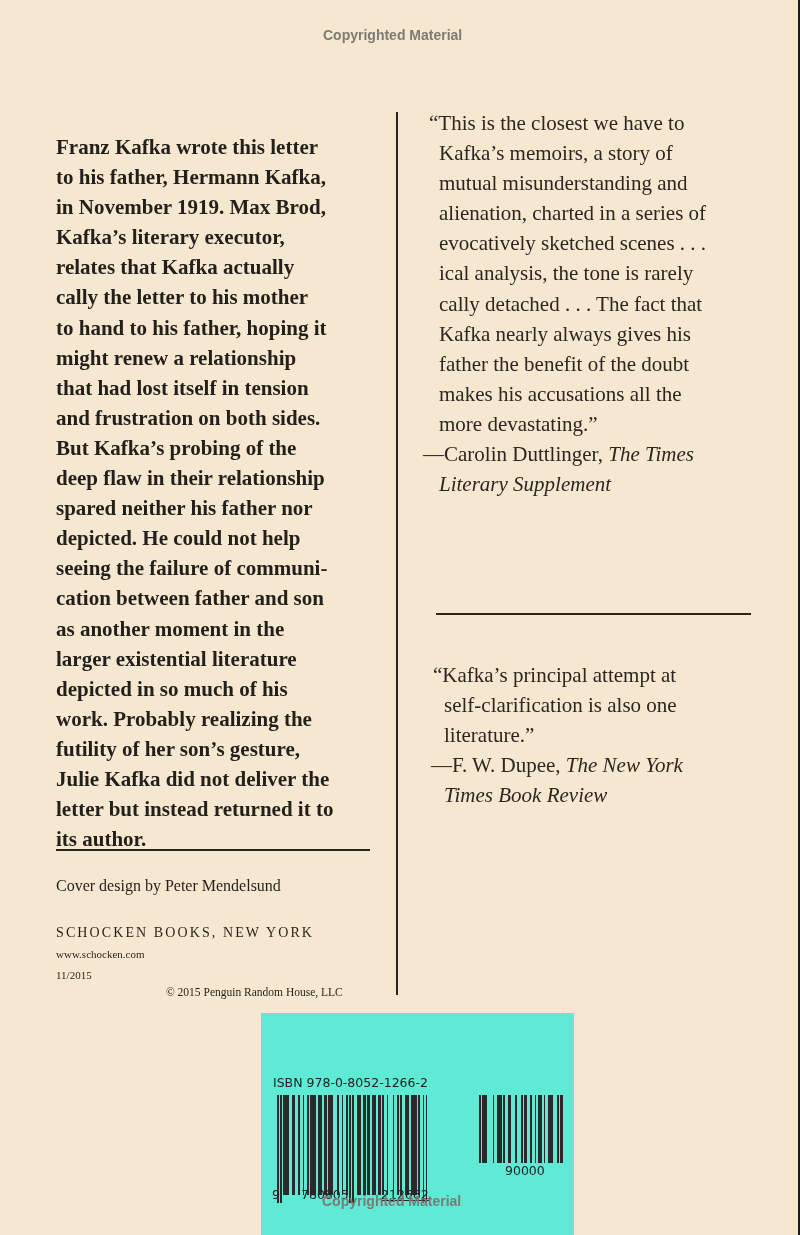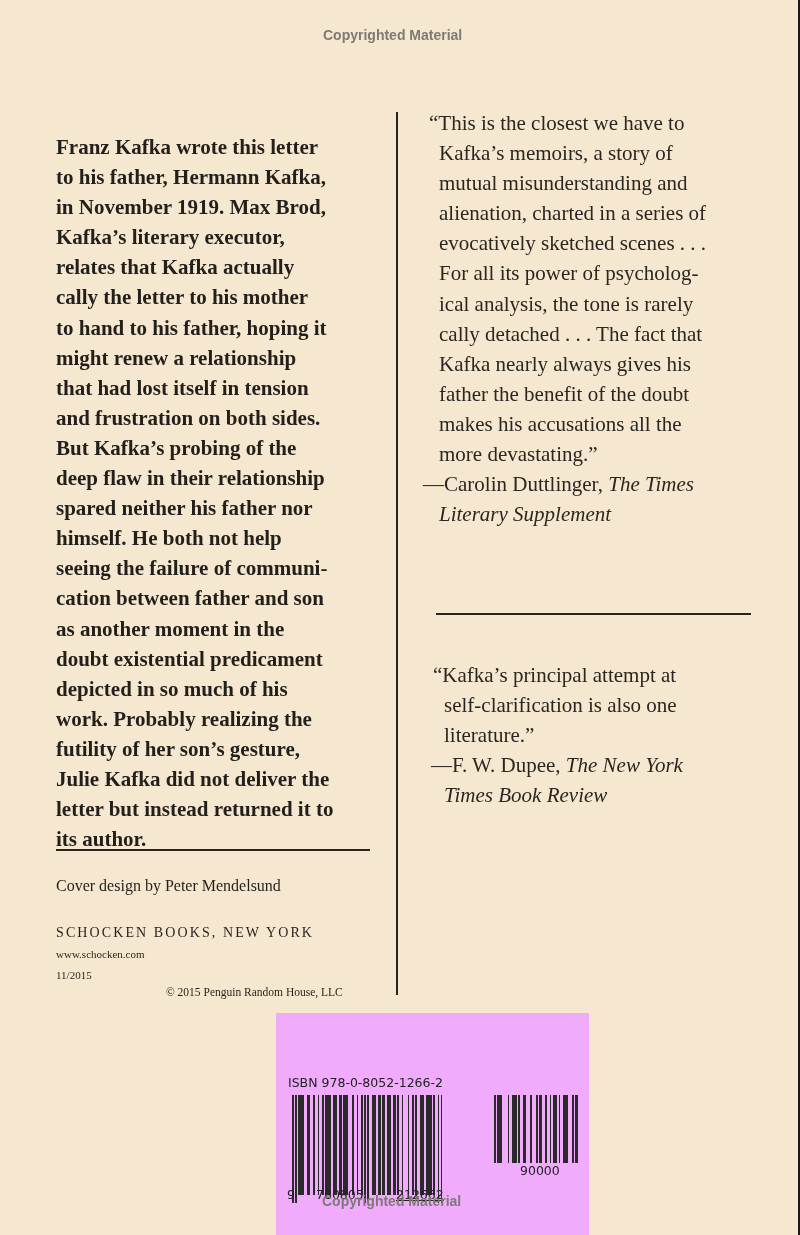--- a/index.html
+++ b/index.html
@@ -75,22 +75,22 @@
       color: #2b2620;
     }
     .quote span { display: block; white-space: nowrap; }
     .quote .indent { padding-left: 10px; }
     .quote em { font-style: italic; }
     .quote1 { left: 429px; top: 108px; }
     .quote2 { left: 433px; top: 660px; }
     .quote2 .indent { padding-left: 11px; }
 
     .barcode-box {
-      position: absolute; left: 276px; top: 1013px; width: 313px; height: 222px;
-      background: #f0abfc;
+      position: absolute; left: 261px; top: 1013px; width: 313px; height: 222px;
+      background: #5eead4;
     }
     .isbn-text {
       position: absolute; left: 12px; top: 62px;
       font-family: "DejaVu Sans", "Liberation Sans", sans-serif;
       font-size: 12.5px; color: #222;
     }
     .bars-main {
       position: absolute; left: 16px; top: 82px; height: 100px; width: 182px;
       display: flex; align-items: flex-start;
     }
@@ -122,25 +122,25 @@
       <span>Kafka’s literary executor,</span>
       <span>relates that Kafka actually</span>
       <span>cally the letter to his mother</span>
       <span>to hand to his father, hoping it</span>
       <span>might renew a relationship</span>
       <span>that had lost itself in tension</span>
       <span>and frustration on both sides.</span>
       <span>But Kafka’s probing of the</span>
       <span>deep flaw in their relationship</span>
       <span>spared neither his father nor</span>
-      <span>himself. He both not help</span>
+      <span>depicted. He could not help</span>
       <span>seeing the failure of communi-</span>
       <span>cation between father and son</span>
       <span>as another moment in the</span>
-      <span>doubt existential predicament</span>
+      <span>larger existential literature</span>
       <span>depicted in so much of his</span>
       <span>work. Probably realizing the</span>
       <span>futility of her son’s gesture,</span>
       <span>Julie Kafka did not deliver the</span>
       <span>letter but instead returned it to</span>
       <span>its author.</span>
     </div>
 </div>
 
 <div class="rule left"></div>
@@ -153,21 +153,20 @@
 
 <div class="vdivider"></div>
 
 <div class="quote quote1">
   <div id="q0lines">
       <span>“This is the closest we have to</span>
       <span class="indent">Kafka’s memoirs, a story of</span>
       <span class="indent">mutual misunderstanding and</span>
       <span class="indent">alienation, charted in a series of</span>
       <span class="indent">evocatively sketched scenes . . .</span>
-      <span class="indent">For all its power of psycholog-</span>
       <span class="indent">ical analysis, the tone is rarely</span>
       <span class="indent">cally detached . . . The fact that</span>
       <span class="indent">Kafka nearly always gives his</span>
       <span class="indent">father the benefit of the doubt</span>
       <span class="indent">makes his accusations all the</span>
       <span class="indent">more devastating.”</span>
     </div>
   <span style="margin-left:-6px;"><span style="display:inline">—Carolin Duttlinger, </span><em>The Times</em></span>
   <span class="indent"><em>Literary Supplement</em></span>
 </div>

